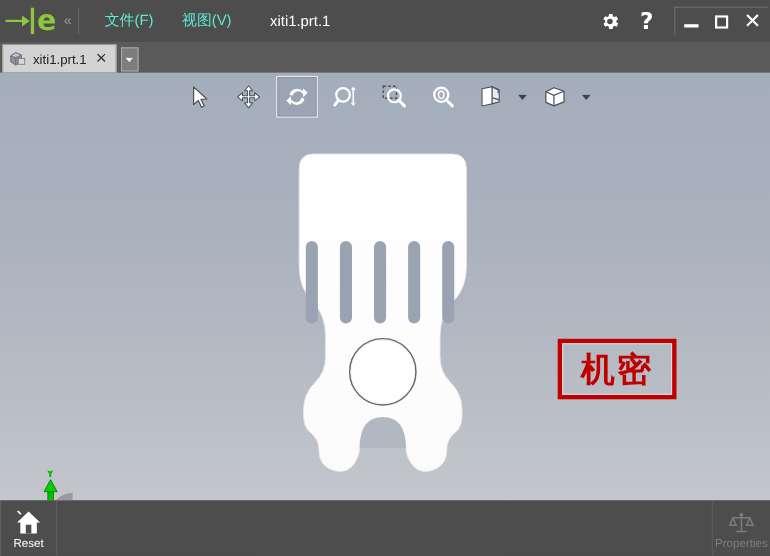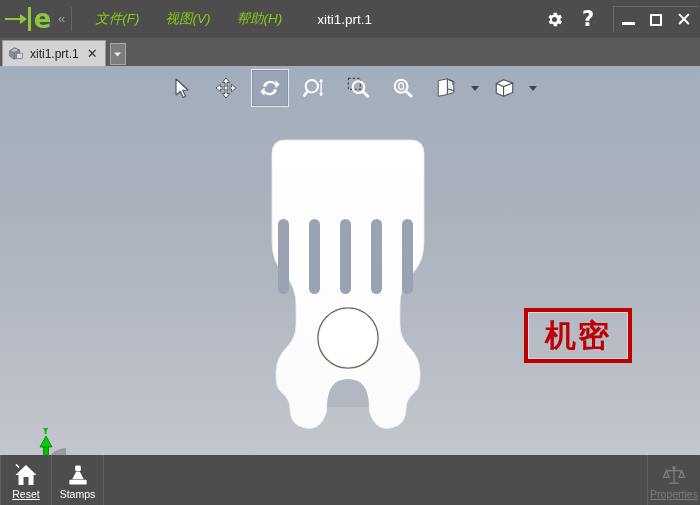--- a/index.html
+++ b/index.html
@@ -31,22 +31,22 @@
   .logo-bar { width:3px; height:24px; background:#8dc63f; margin:0 2px 0 0; }
   .logo-e { color:#8dc63f; font-size:26px; line-height:24px; font-weight:700; font-family:"DejaVu Sans", sans-serif; }
   .chev {
     color:#9a9a9a; font-size:13px; padding:0 6px 0 2px; line-height:38px;
   }
   .tb-sep { width:1px; height:24px; background:#656565; }
   .menu {
     display:flex; align-items:center; height:38px; margin-left:10px;
   }
   .menu-item {
-    color:#84cc16; font-size:13.5px; padding:6px 13px; line-height:1;
-    white-space:nowrap; cursor:default;font-style:italic;
+    color:#5eead4; font-size:13.5px; padding:6px 13px; line-height:1;
+    white-space:nowrap; cursor:default;
   }
   .doc-title {
     color:#ffffff; font-size:13.5px; margin-left:22px; white-space:nowrap;
   }
   .tb-right {
     margin-left:auto; display:flex; align-items:center; height:38px;
   }
   .tb-icon {
     width:34px; height:38px; display:flex; align-items:center; justify-content:center;
     color:#ffffff;
@@ -94,21 +94,21 @@
   .vt-btn {
     width:38px; height:38px; display:flex; align-items:center; justify-content:center;
     margin:0 3px;
   }
   .vt-btn.sel {
     background:#9aa4b4; border:1px solid #e4e8ee; box-shadow:0 0 0 1px #8a93a3 inset;
   }
   .vt-caret { width:14px; height:38px; display:flex; align-items:center; justify-content:center; color:#4a4f58; font-size:8px; }
 
   .stamp {
-    position:absolute; left:524px; top:242px; width:108px; height:55px;
+    position:absolute; left:507px; top:242px; width:108px; height:55px;
     border:4px solid #c00000;
     display:flex; align-items:center; justify-content:center;
   }
   .stamp-inner {
     border:1px solid #d9d9d9; width:100%; height:100%;
     display:flex; align-items:center; justify-content:center;
     color:#c00000; font-size:31px; font-weight:700; letter-spacing:2px;
     font-family:"DejaVu Sans", sans-serif;
   }
 
@@ -117,21 +117,21 @@
 
   
   .bottombar {
     position:absolute; left:0; top:455px; width:700px; height:50px;
     background:#4d4d4d; display:flex; align-items:stretch;
   }
   .bb-item {
     width:52px; display:flex; flex-direction:column; align-items:center; justify-content:center;
     gap:2px; color:#ffffff; border-right:1px solid #5f5f5f; padding-top:3px;
   }
-  .bb-item:first-child { border-left:1px solid #5f5f5f;text-decoration:underline; }
+  .bb-item:first-child { border-left:1px solid #5f5f5f; }
   .bb-item.disabled { color:#7d7d7d; border:none; }
   .bb-label { font-size:10.5px; line-height:1; }
   .bb-icon { height:24px; display:flex; align-items:flex-end; justify-content:center; }
   .bb-spacer { flex:1; border-right:1px solid #5f5f5f; }
   .bb-right { display:flex; align-items:center; }
   .bb-right .bb-item { border:none; }
 </style>
 </head>
 <body>
 
@@ -147,21 +147,20 @@
       <div class="logo-bar"></div>
       <div class="logo-e">e</div>
     </div>
 
     <div class="chev">«</div>
     <div class="tb-sep"></div>
 
     <div class="menu">
       <div class="menu-item">文件(F)</div>
       <div class="menu-item">视图(V)</div>
-      <div class="menu-item">帮助(H)</div>
     </div>
 
     <div class="doc-title">xiti1.prt.1</div>
 
     <div class="tb-right">
       <div class="tb-icon">
         <svg width="19" height="19" viewBox="0 0 24 24" fill="#ffffff">
           <path d="M19.4 13a7.6 7.6 0 000-2l2-1.6-2-3.4-2.4 1a7.6 7.6 0 00-1.7-1l-.4-2.6h-4l-.4 2.6a7.6 7.6 0 00-1.7 1l-2.4-1-2 3.4L6.6 11a7.6 7.6 0 000 2l-2 1.6 2 3.4 2.4-1a7.6 7.6 0 001.7 1l.4 2.6h4l.4-2.6a7.6 7.6 0 001.7-1l2.4 1 2-3.4-2.2-1.6zM12 15.2A3.2 3.2 0 1115.2 12 3.2 3.2 0 0112 15.2z"></path>
         </svg>
       </div>
@@ -362,30 +361,20 @@
           <rect x="9.5" y="13" width="5" height="8" fill="#4d4d4d"></rect>
           <path d="M2 0.5 L5 3.5" stroke="#ffffff" stroke-width="1.6"></path>
         </svg>
       </div>
       <div class="bb-label">Reset</div>
     </div>
 
 
 
 
-    <div class="bb-item">
-      <div class="bb-icon">
-        <svg width="24" height="23" viewBox="0 0 24 24">
-          <rect x="9" y="1.5" width="6" height="6" rx="1.5" fill="#ffffff"></rect>
-          <path d="M6 16 L10 8 L14 8 L18 16 Z" fill="#ffffff"></path>
-          <rect x="3" y="16.5" width="18" height="5" rx="1" fill="#ffffff"></rect>
-        </svg>
-      </div>
-      <div class="bb-label">Stamps</div>
-    </div>
 
     <div class="bb-spacer"></div>
 
     <div class="bb-right">
       <div class="bb-item disabled">
         <div class="bb-icon">
           <svg width="24" height="23" viewBox="0 0 24 24">
             <g fill="none" stroke="#7d7d7d" stroke-width="1.4">
               <path d="M12 3 L12 20"></path>
                 <path d="M4 7 L20 7"></path>

